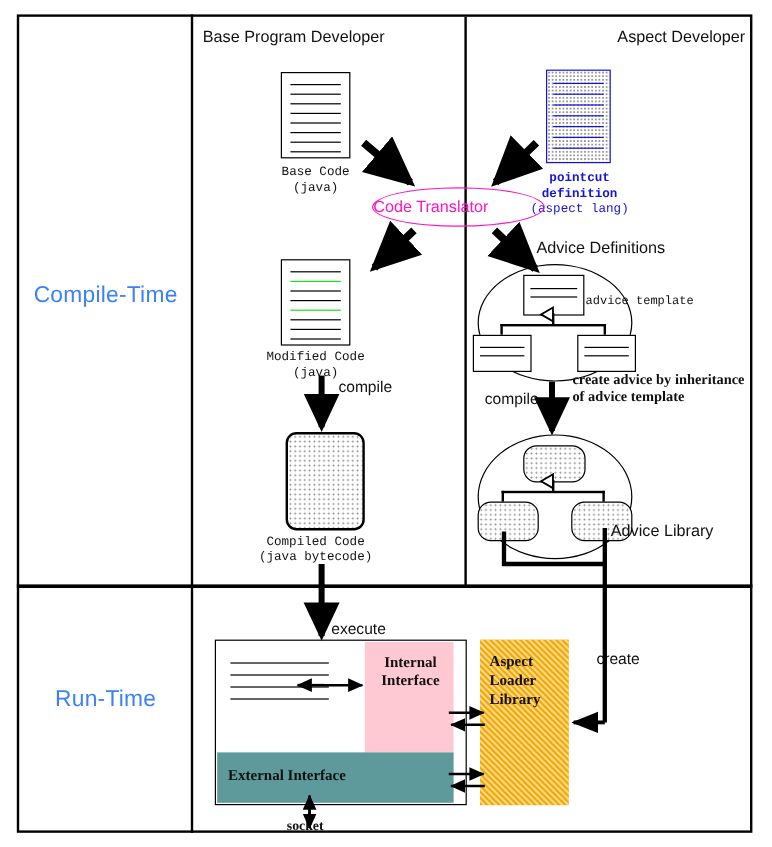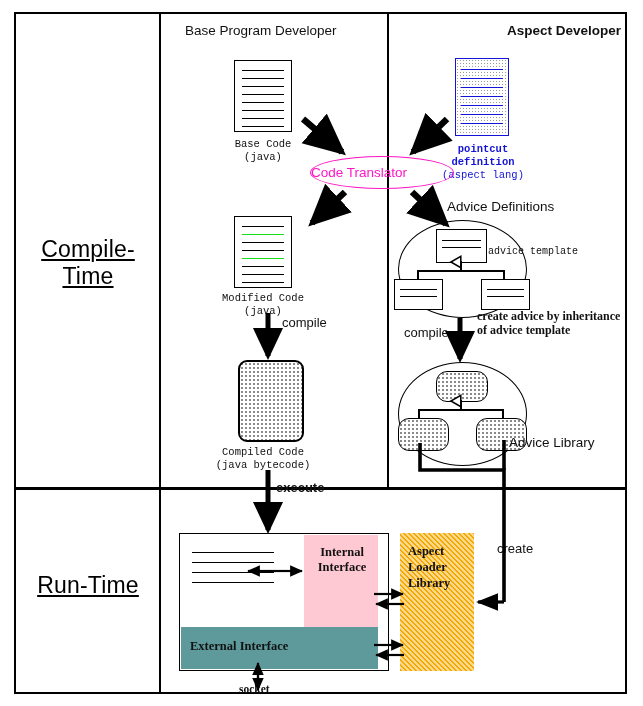--- a/index.html
+++ b/index.html
@@ -8,28 +8,28 @@
 
   .abs{position:absolute;}
 
   
   #outer-frame{left:14px;top:12px;width:613px;height:682px;border:2.5px solid #000;box-sizing:border-box;}
   #divider-horizontal{left:14px;top:487px;width:613px;height:3px;background:#000;}
   #divider-vert-left{left:159px;top:12px;width:2px;height:682px;background:#000;}
   #divider-vert-mid{left:387px;top:14px;width:2px;height:474px;background:#000;}
 
   
-  .phase-label{font-size:23px;color:#000000;letter-spacing:.2px;text-decoration:underline;}
+  .phase-label{font-size:19px;color:#3b82f6;letter-spacing:.2px;}
   #phase-compile{left:22px;top:236px;width:132px;text-align:center;}
   #phase-run{left:22px;top:572px;width:132px;text-align:center;}
 
   
   .col-header{font-size:13.5px;color:#111;}
-  #hdr-base{left:185px;top:23px;}
-  #hdr-aspect{left:389px;top:23px;width:232px;text-align:right;font-weight:bold;}
+  #hdr-base{left:169px;top:23px;}
+  #hdr-aspect{left:389px;top:23px;width:232px;text-align:right;}
 
   
   .doc{background:#fff;box-sizing:border-box;}
   .doc .ln{position:absolute;height:0;border-top:1.6px solid #000;}
   .doc .ln.green{border-top-color:#18e018;}
   .doc .ln.blue{border-top-color:#1414d8;}
 
   #doc-base{left:234px;top:60px;width:58px;height:72px;border:1.6px solid #000;}
   #doc-modified{left:234px;top:216px;width:58px;height:72px;border:1.6px solid #000;}
   #doc-pointcut{left:455px;top:58px;width:54px;height:78px;border:1.8px solid #1414d8;
@@ -71,21 +71,21 @@
   #ttl-advice-def{left:447px;top:199px;}
   #ttl-advice-lib{left:509px;top:435px;}
 
   
   .serif-note{font-family:"Liberation Serif",serif;font-size:12px;color:#111;line-height:13.5px;font-weight:bold;}
   #note-inherit{left:477px;top:310px;width:166px;}
 
   .arrow-lbl{font-size:13px;color:#111;}
   #lbl-compile-left{left:282px;top:315px;}
   #lbl-compile-right{left:404px;top:325px;}
-  #lbl-execute{left:276px;top:480px;font-weight:bold;}
+  #lbl-execute{left:276px;top:516px;}
   #lbl-weave{left:497px;top:541px;}
   .small-serif{font-family:"Liberation Serif",serif;font-size:11.5px;color:#111;font-weight:bold;}
   #lbl-method{left:278px;top:578px;}
   #lbl-socket{left:239px;top:683px;}
 
   
   #rt-main-box{left:179px;top:533px;width:210px;height:138px;border:1.8px solid #000;background:#fff;box-sizing:border-box;}
   #rt-main-box .ln{position:absolute;left:12px;width:82px;height:0;border-top:1.5px solid #000;}
   #rt-internal{left:304px;top:535px;width:74px;height:92px;background:#ffc9d4;}
   #rt-external{left:181px;top:627px;width:197px;height:42px;background:#5e9a9c;}

